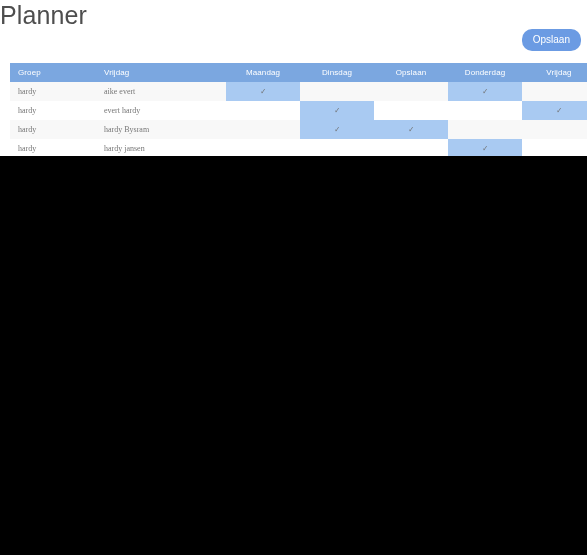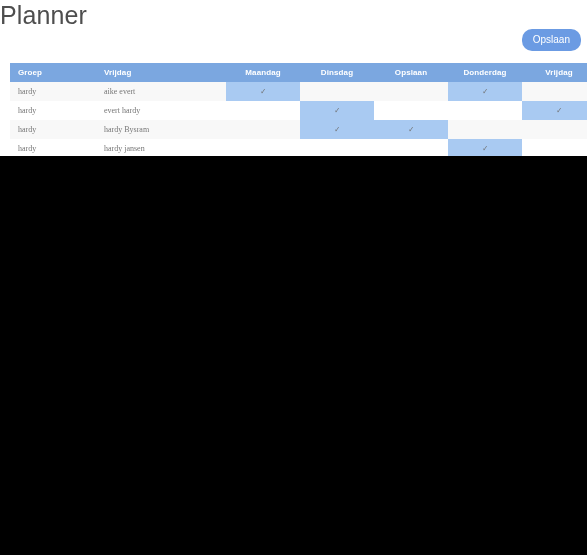--- a/index.html
+++ b/index.html
@@ -67,21 +67,21 @@
   }
   table.planner {
     width: 571px;
     border-collapse: collapse;
     table-layout: fixed;
   }
   table.planner thead th {
     background: #7ba7e0;
     color: #ffffff;
     font-size: 8px;
-    font-weight: bold;
+    font-weight: normal;
     text-align: center;
     padding: 5px 0 5px 0;
     height: 6px;
     letter-spacing: 0.1px;
     border: none;
   }
   table.planner thead th.col-groep,
   table.planner thead th.col-leerling {
     text-align: left;
     padding-left: 8px;

